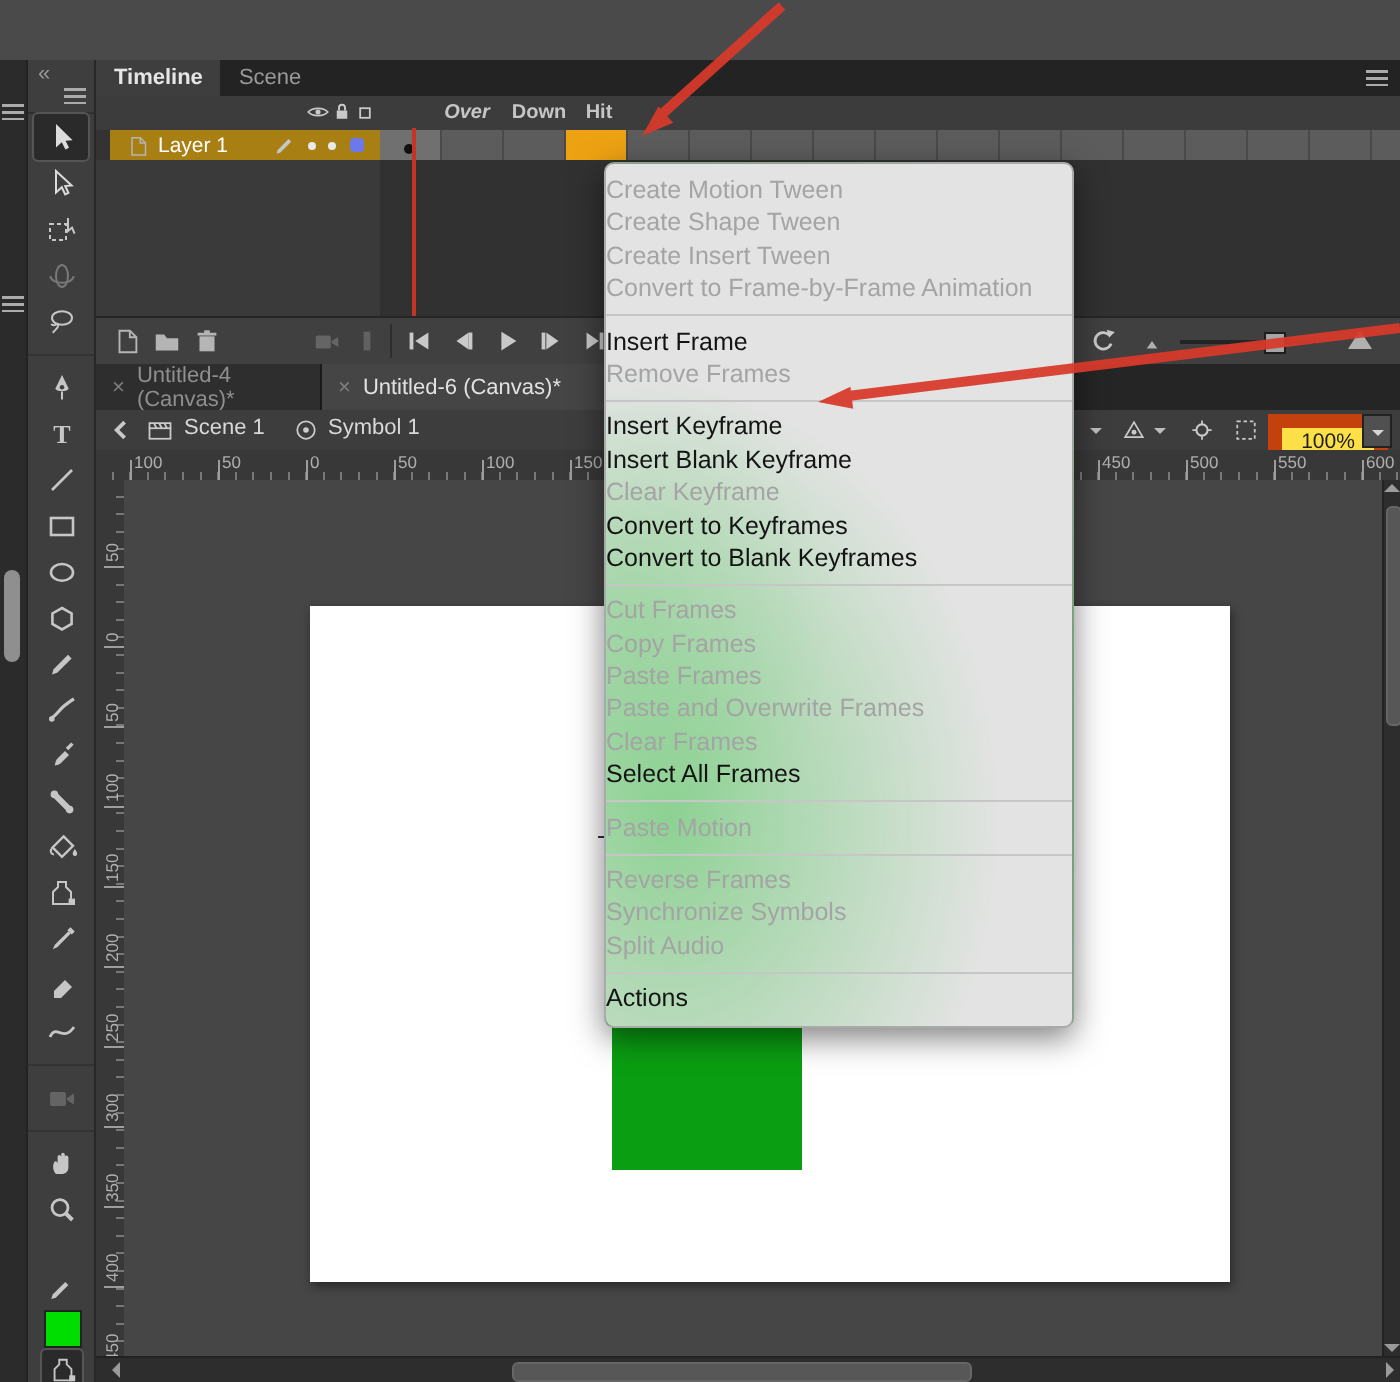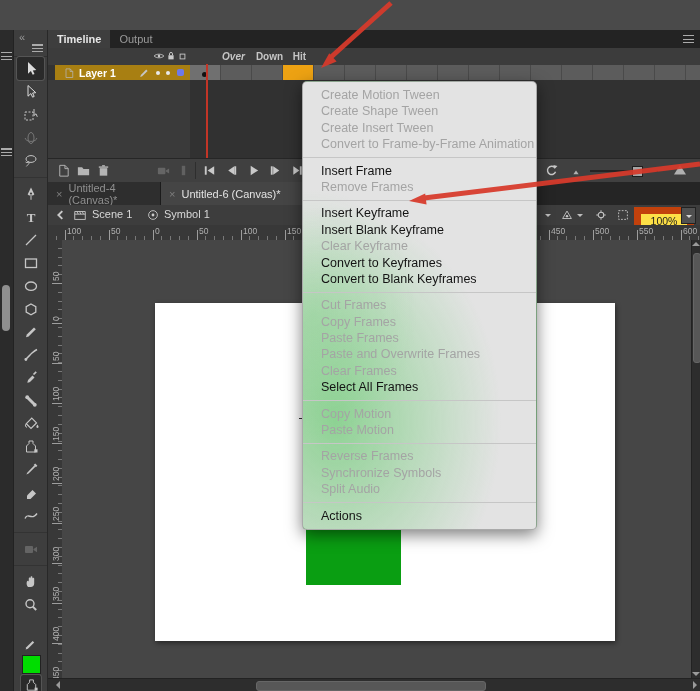--- a/index.html
+++ b/index.html
@@ -32,21 +32,21 @@
   #tl-tabbar{position:absolute;left:0;top:0;width:652px;height:18px;background:#232323}
   .tl-tab{float:left;height:18px;line-height:18px;padding:0 9px;font-size:11px;color:#9a9a9a}
   .tl-tab.active{background:#3e3e3e;color:#e6e6e6;font-weight:bold}
   #tl-panel-menu{position:absolute;right:6px;top:5px}
   #tl-header{position:absolute;left:0;top:18px;width:652px;height:17px;background:#3c3c3c;border-bottom:1px solid #2c2c2c}
   .hdr-ic{position:absolute;top:2px;width:12px;height:12px}
   .frame-label{position:absolute;top:2px;height:13px;line-height:13px;font-size:10px;font-weight:bold;color:#c6c6c6;text-align:center;width:31px}
   .frame-label.playhead{background:rgba(140,30,26,.85);border:1px solid #cf3a2e;color:#f1dbd6;top:0;height:14px;line-height:14px;box-sizing:border-box}
   #layer-row{position:absolute;left:0;top:35px;width:652px;height:15px;background:#333}
   #layer-bar{position:absolute;left:7px;top:0;width:135px;height:15px;background:#a87f12;display:flex;align-items:center}
-  #layer-name{font-size:10.5px;font-weight:bold;color:#fff;margin-left:4px}
+  #layer-name{font-size:10.5px;font-weight:normal;color:#fff;margin-left:4px}
   #layer-bar svg{width:12px;height:12px}
   .layer-dot{width:4px;height:4px;border-radius:50%;background:#e9e9e9;margin-left:6px}
   #layer-color-chip{width:7px;height:7px;border-radius:2px;background:#6d79ea;margin-left:7px}
   #frame-cells{position:absolute;left:142px;top:35px;height:15px;display:flex}
   .fcell{width:30px;height:15px;background:#5c5c5c;border-right:1px solid #4a4a4a;position:relative}
   .fcell.key{background:#707070}
   .fcell.selected{background:#eda213}
   .kf-dot{position:absolute;left:12px;bottom:3px;width:5px;height:5px;border-radius:50%;background:#111}
   #tl-left-void{position:absolute;left:0;top:50px;width:142px;height:78px;background:#3a3a3a}
   #tl-right-void{position:absolute;left:142px;top:50px;width:510px;height:78px;background:#313131}
@@ -100,21 +100,21 @@
   .sb-thumb{position:absolute;background:#575757;border:1px solid #666;border-radius:3px}
   .tri{position:absolute;width:0;height:0;border:4px solid transparent}
 
   
   #context-menu{left:302px;top:81px;width:233px;background:
       radial-gradient(230px 300px at 14% 76%, rgba(74,196,84,.55), rgba(74,196,84,0) 72%),
       radial-gradient(150px 180px at 4% 52%, rgba(74,196,84,.22), rgba(74,196,84,0) 70%),
       #e3e3e3;
       border-radius:5px;border:1px solid rgba(0,0,0,.25);box-shadow:0 5px 16px rgba(0,0,0,.5);
       padding:5px 0;z-index:40}
-  .menu-item{height:16.4px;line-height:16.4px;padding-left:18px;font-size:12.5px;color:#141414;white-space:nowrap}
+  .menu-item{height:16.4px;line-height:16.4px;font-size:12.5px;color:#141414;white-space:nowrap}
   .menu-item.disabled{color:#a4a4a4}
   .menu-sep{height:1px;background:#c6c6c6;margin:4.5px 0}
 
   #annotations{left:0;top:0;z-index:60;pointer-events:none}
 </style>
 </head>
 <body>
 
 <div id="left-strip" class="abs">
   <div class="hamb abs" style="left:1px;top:22px"></div>
@@ -275,21 +275,21 @@
           <rect x="11.3" y="10.3" width="3.2" height="3.2" fill="#c6c6c6"></rect>
         </svg>
       </span>
     </div>
 
 </div>
 
 <div id="timeline-panel" class="abs">
   <div id="tl-tabbar">
       <div class="tl-tab active">Timeline</div>
-      <div class="tl-tab">Output</div>
+      <div class="tl-tab">Scene</div>
     </div>
   <div id="tl-panel-menu" class="hamb"></div>
   <div id="tl-header">
     <span class="hdr-ic" style="left:105px" id="eye-ic">
         <svg class="ic" viewBox="0 0 16 16" width="12" height="12">
           <path d="M1.5 8 C4.5 4.8 11.5 4.8 14.5 8 C11.5 11.2 4.5 11.2 1.5 8 Z" fill="none" stroke="#c9c9c9" stroke-width="1.2"></path>
           <circle cx="8" cy="8" r="1.7" fill="#c9c9c9"></circle>
         </svg>
       </span>
     <span class="hdr-ic" style="left:117px" id="lock-ic">
@@ -581,21 +581,20 @@
     <div class="menu-item">Convert to Keyframes</div>
     <div class="menu-item">Convert to Blank Keyframes</div>
     <div class="menu-sep"></div>
     <div class="menu-item disabled">Cut Frames</div>
     <div class="menu-item disabled">Copy Frames</div>
     <div class="menu-item disabled">Paste Frames</div>
     <div class="menu-item disabled">Paste and Overwrite Frames</div>
     <div class="menu-item disabled">Clear Frames</div>
     <div class="menu-item">Select All Frames</div>
     <div class="menu-sep"></div>
-    <div class="menu-item disabled">Copy Motion</div>
     <div class="menu-item disabled">Paste Motion</div>
     <div class="menu-sep"></div>
     <div class="menu-item disabled">Reverse Frames</div>
     <div class="menu-item disabled">Synchronize Symbols</div>
     <div class="menu-item disabled">Split Audio</div>
     <div class="menu-sep"></div>
     <div class="menu-item">Actions</div>
   </div>
 
 <svg id="annotations" class="abs" width="700" height="691">

